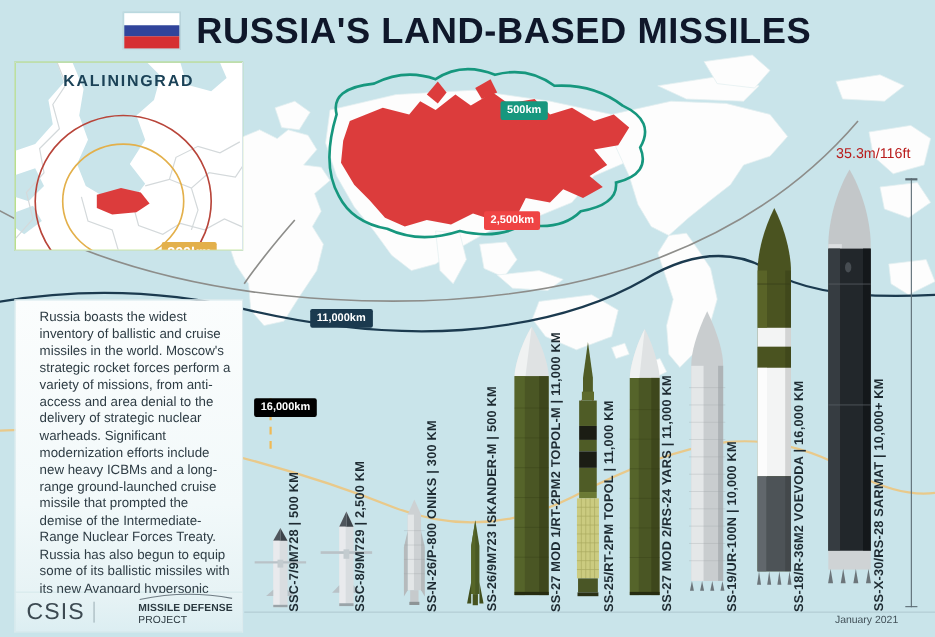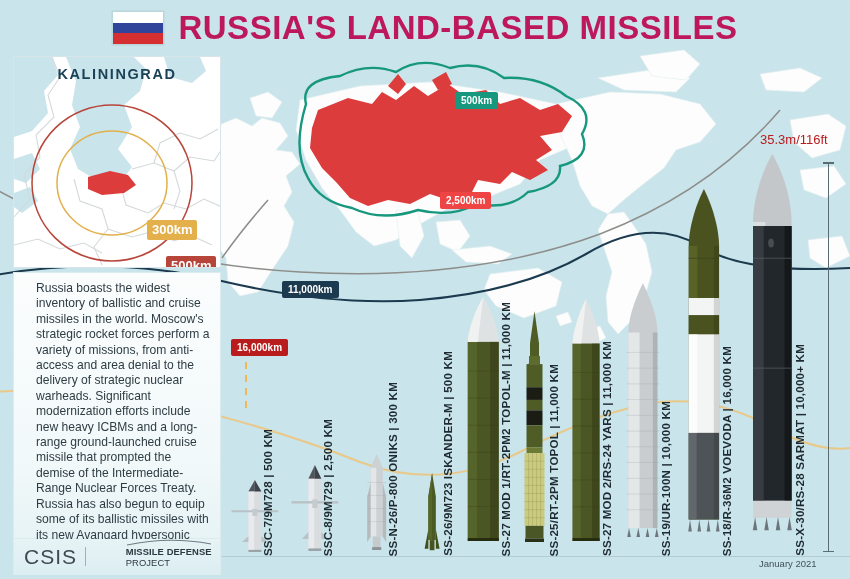--- a/index.html
+++ b/index.html
@@ -21,27 +21,27 @@
 
   
   .header { position:absolute; left:0; top:4px; width:850px; height:48px; display:flex; align-items:center; justify-content:center; gap:14px; z-index:40;}
   .flag { width:52px; height:34px; border:1px solid #b9d8de; display:flex; flex-direction:column; box-shadow:0 0 0 0.5px rgba(0,0,0,.08);}
   .flag i { display:block; width:100%; height:33.34%; }
   .flag .w { background:#ffffff; }
   .flag .b { background:#31449b; }
   .flag .r { background:#d62f32; }
   .title {
     font-size:33px; font-weight:bold; letter-spacing:0.5px;
-    color:#be185d; font-family:"Liberation Sans", sans-serif;
+    color:#0f172a; font-family:"Liberation Sans", sans-serif;
     white-space:nowrap;
   }
 
   
   .inset {
-    position:absolute; left:13px; top:56px; width:208px; height:212px;
+    position:absolute; left:13px; top:56px; width:208px; height:172px;
     background:#84cc16; border:1px solid #d8e6ea; z-index:30;
     overflow:hidden;
   }
   .inset-title {
     position:absolute; top:9px; left:0; width:100%; text-align:center;
     font-size:14.5px; font-weight:bold; letter-spacing:1.6px; color:#1b4257; z-index:6;
   }
   .ring-label {
     position:absolute; color:#fff; font-size:13px; font-weight:bold;
     padding:2px 5px 2.5px; border-radius:2px; z-index:7; white-space:nowrap;
@@ -70,21 +70,21 @@
   .mdp b { font-weight:bold; }
 
   
   .map-label {
     position:absolute; color:#fff; font-size:10px; font-weight:bold;
     padding:2.5px 6px 3px; border-radius:2px; z-index:22; white-space:nowrap;
   }
   .lbl-500 { background:#16977e; left:455px; top:92px; }
   .lbl-2500 { background:#ef4444; left:440px; top:192px; }
   .lbl-11000 { background:#1b3a4f; left:282px; top:281px; }
-  .lbl-16000 { background:#b91c1c; left:231px; top:339px; }
+  .lbl-16000 { background:#000000; left:231px; top:362px; }
 
   
   .height-caption {
     position:absolute; left:760px; top:132px; font-size:13px; color:#b91c1c; z-index:25; white-space:nowrap;
   }
   .scalebar { position:absolute; left:828px; top:162px; width:1px; height:390px; background:#5b6b74; z-index:24;}
   .scalebar:before, .scalebar:after {
     content:""; position:absolute; left:-5px; width:11px; height:1.5px; background:#5b6b74;
   }
   .scalebar:before { top:0; }

